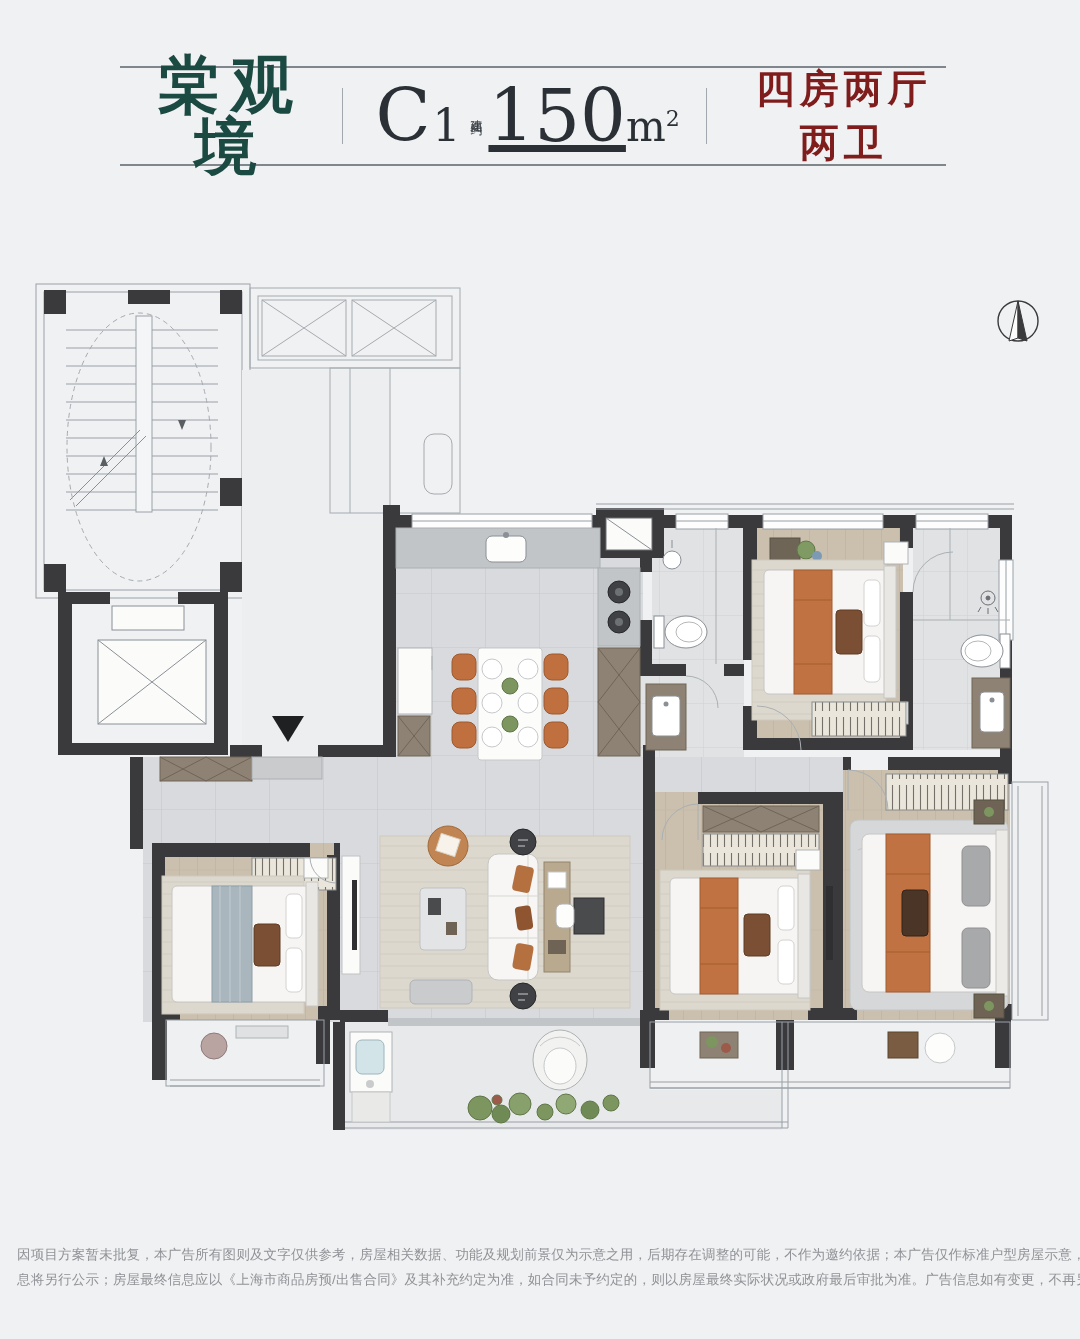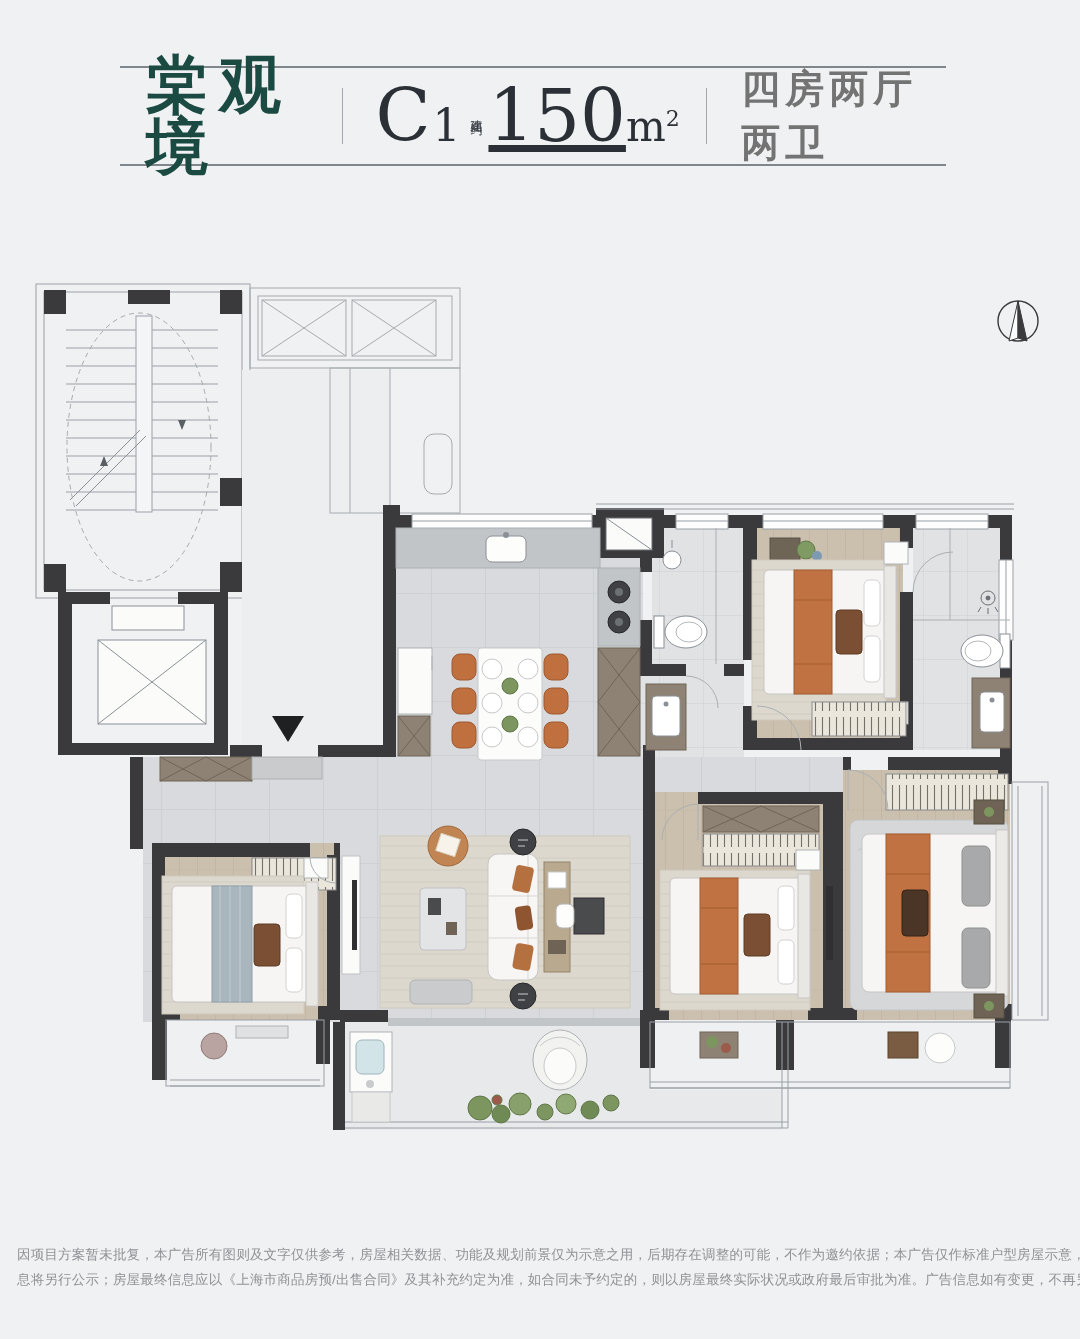--- a/index.html
+++ b/index.html
@@ -6,37 +6,37 @@
     --page_bg:#f0f1f2; --wall:#3a3a3c; --title_green:#1b4a42; --text_dark:#2b3036;
     --line_gray:#7f868c; --disclaimer_gray:#8f9296;
   }
   html,body{margin:0;padding:0;}
   body{font-family:"Liberation Sans", sans-serif;}
   #page{position:relative;width:1080px;height:1339px;background:var(--page_bg);overflow:hidden;}
 
   
   .header-band{position:absolute;left:120px;top:66px;width:826px;height:96px;
     border-top:2px solid var(--line_gray);border-bottom:2px solid var(--line_gray);
-    display:flex;align-items:center;}
+    display:flex;align-items:center;text-align:center;}
   .title{margin-left:26px;font-family:"DejaVu Serif","Liberation Serif",serif;
     font-size:62px;font-weight:700;color:var(--title_green);letter-spacing:11px;line-height:1;}
   .vdiv{width:2px;height:56px;background:#a2a8ad;}
   .vdiv.d1{margin-left:2px;}
   .vdiv.d2{margin-left:26px;}
   .spec{display:flex;align-items:baseline;margin-left:32px;color:var(--text_dark);
     font-family:"DejaVu Serif","Liberation Serif",serif;}
   .unit-code{font-size:72px;line-height:1;}
   .unit-code-sub{font-size:44px;line-height:1;margin-left:2px;}
   .area-approx{writing-mode:vertical-rl;text-orientation:upright;font-size:12px;line-height:12px;
     letter-spacing:2px;color:#3a4046;margin:0 6px 6px 10px;align-self:center;font-family:"Liberation Sans",sans-serif;}
   .area-value{font-size:72px;line-height:1;text-decoration:underline;}
   .area-unit{font-size:42px;line-height:1;}
   .area-unit sup{font-size:22px;}
   .rooms-desc{margin-left:34px;font-family:"DejaVu Serif","Liberation Serif",serif;
-    font-size:39px;font-weight:600;color:#737373;letter-spacing:5px;}
+    font-size:39px;font-weight:600;color:#7f1d1d;letter-spacing:5px;}
 
   
   .disclaimer{position:absolute;left:17px;top:1242px;width:1052px;
     font-size:13.5px;line-height:25px;color:var(--disclaimer_gray);letter-spacing:0.2px;}
   .disclaimer div{white-space:nowrap;}
 
   .plan-svg{position:absolute;left:0;top:0;}
 </style>
 </head>
 <body>

